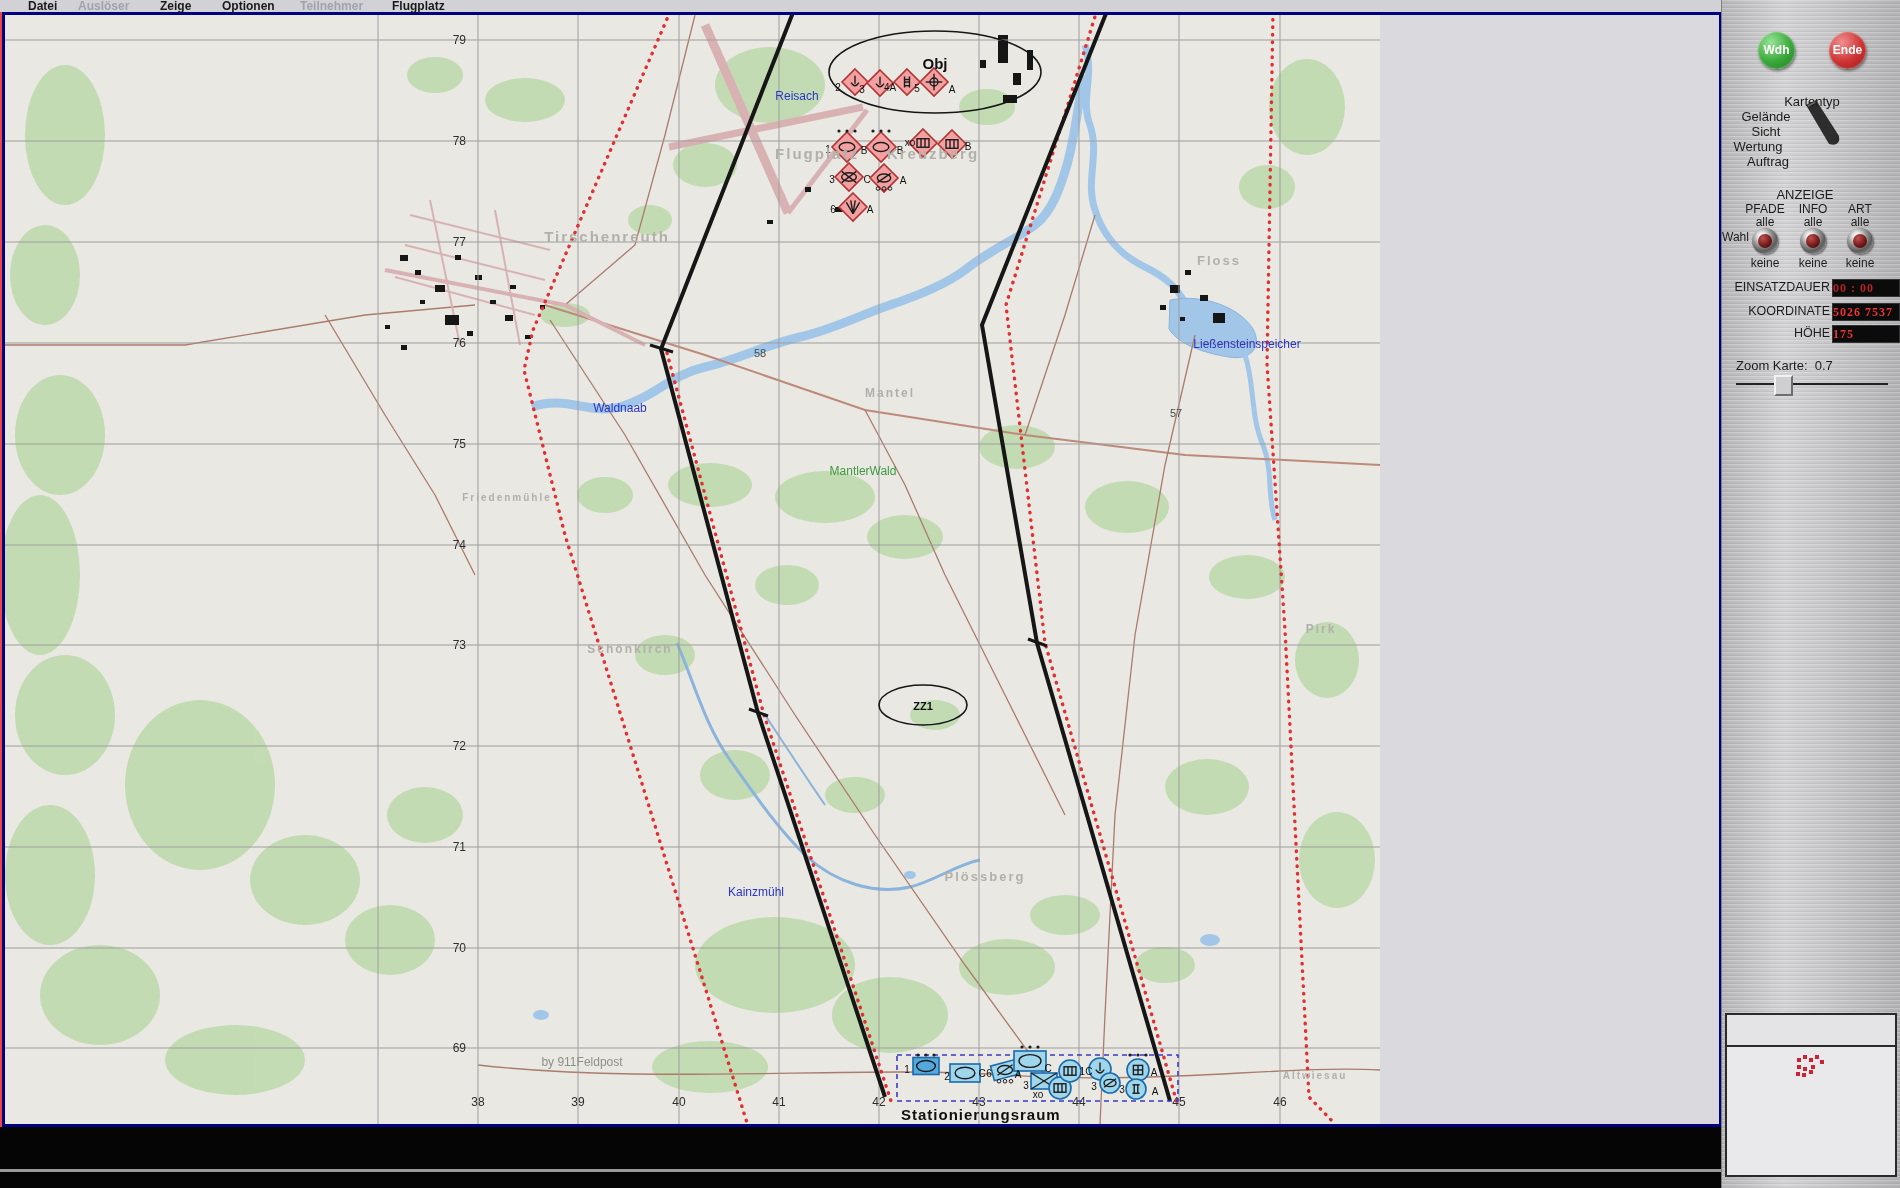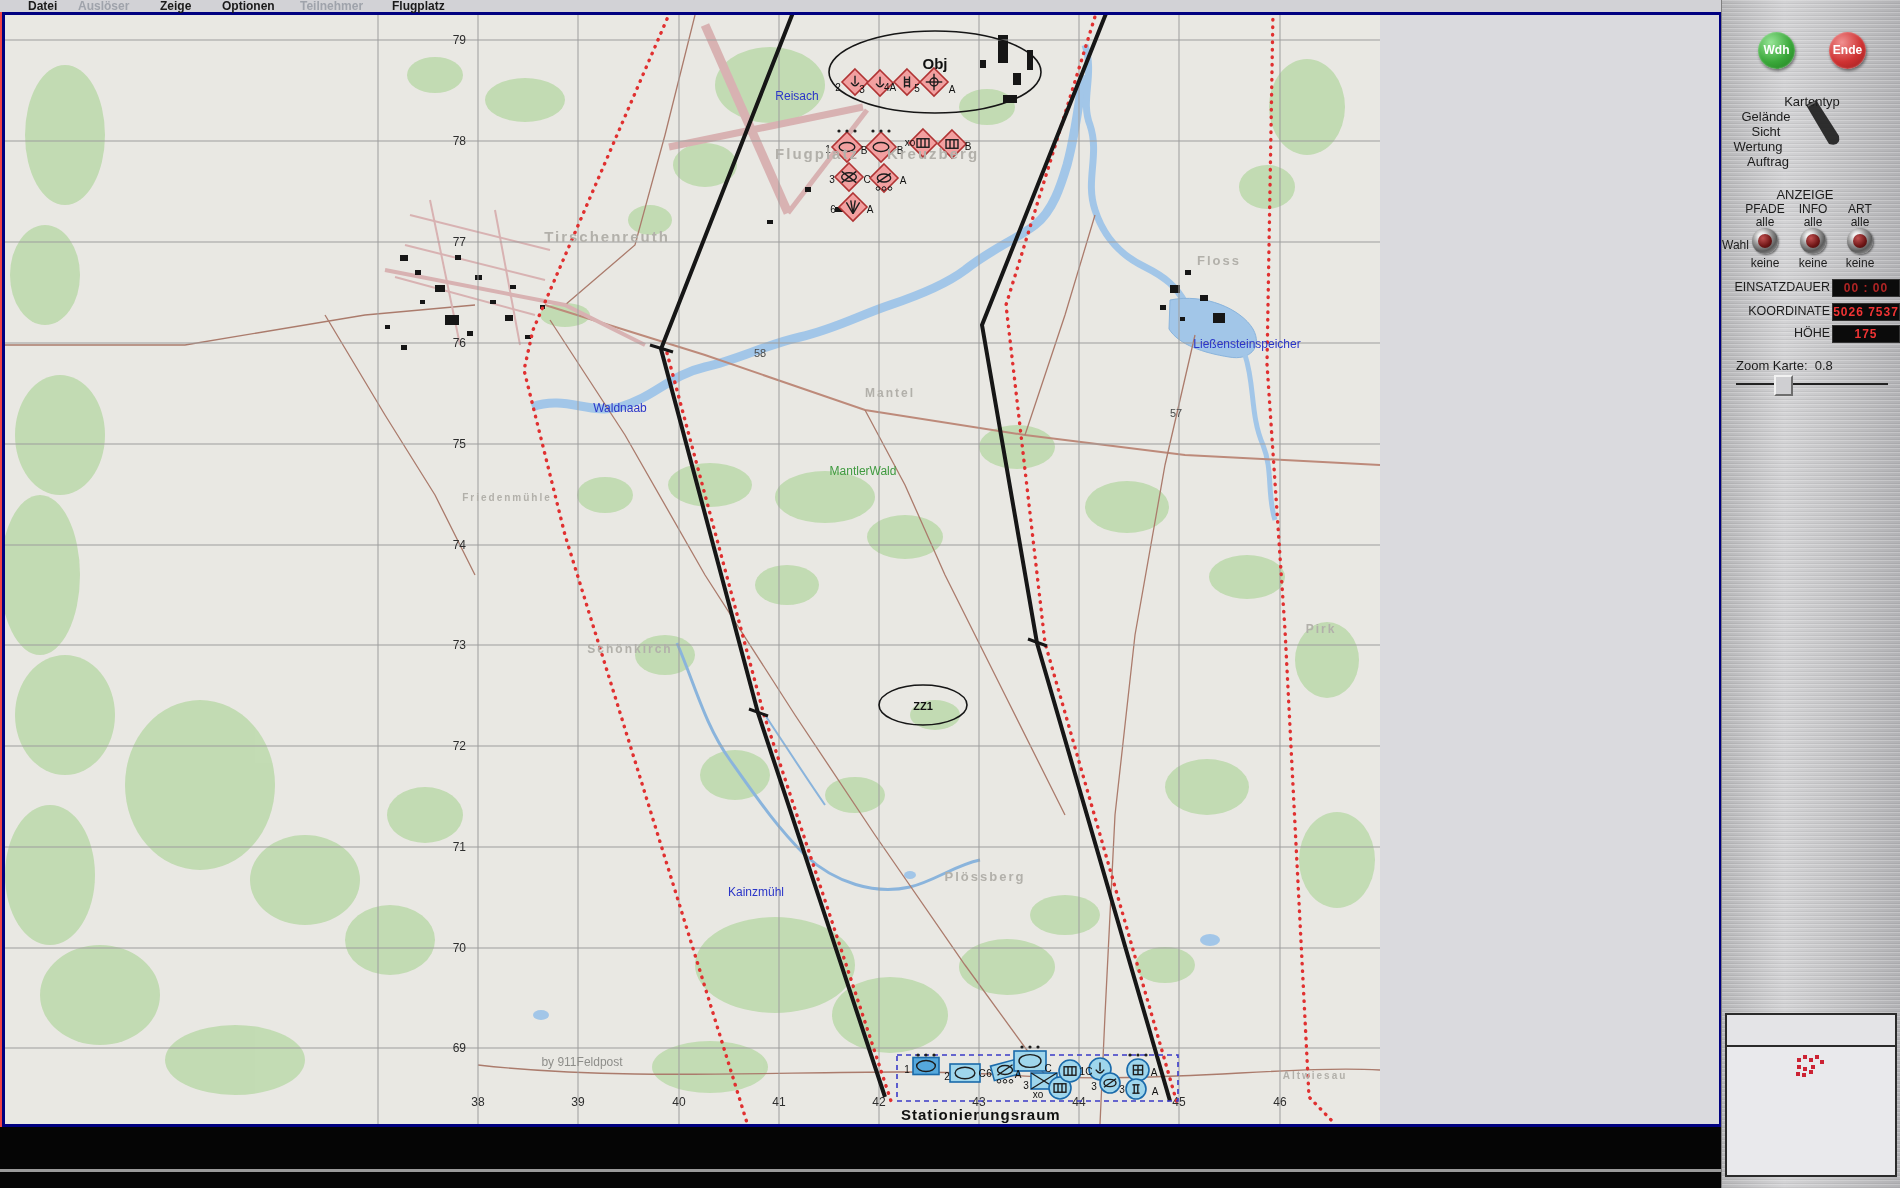--- a/index.html
+++ b/index.html
@@ -35,22 +35,22 @@
   .kart-opt{position:absolute;left:6px;width:96px;text-align:center;font-size:13px;color:#1c1c1c;}
   .knob-col{position:absolute;width:56px;text-align:center;font-size:12px;color:#1c1c1c;}
   .knob{position:absolute;width:26px;height:26px;border-radius:50%;
     background:radial-gradient(circle at 38% 32%, #f0f0f0 0 14%, #9a9a9a 38%, #5c5c5c 62%, #8c8c8c 80%);
     box-shadow:1px 1px 2px rgba(0,0,0,.5);}
   .knob::after{content:"";position:absolute;left:6px;top:6px;width:14px;height:14px;border-radius:50%;
     background:radial-gradient(circle at 35% 30%, #c05050, #6e1616 60%, #3a0c0c);}
   .readout-row{position:absolute;left:0;width:178px;height:18px;}
   .readout-row .lbl{position:absolute;right:70px;top:1px;font-size:12.5px;color:#1c1c1c;white-space:nowrap;}
   .led{position:absolute;left:110px;top:0;width:66px;height:16px;background:#0b0b0b;
-    font-family:Liberation Sans, sans-serif;font-size:12px;font-weight:bold;
-    text-align:center;line-height:16px;letter-spacing:1px;border:1px solid #333;}
+    font-family:Liberation Serif, serif;font-size:12px;font-weight:bold;
+    text-align:left;line-height:16px;letter-spacing:1px;border:1px solid #333;}
   .led.dim{color:#b02424;}
   .led.bright{color:#f03434;}
   .zoom-label{position:absolute;left:14px;font-size:13px;color:#1c1c1c;}
   .slider-track{position:absolute;left:14px;width:152px;height:2px;background:#222;}
   .slider-handle{position:absolute;width:15px;height:17px;background:#cfcfd2;
     border-top:2px solid #f2f2f2;border-left:2px solid #f2f2f2;border-right:2px solid #6e6e6e;border-bottom:2px solid #6e6e6e;}
   .minimap{position:absolute;left:3px;top:1013px;width:168px;height:160px;background:#e9e9ec;
     border:2px solid #2a2a2a;}
   .minimap .mm-head{position:absolute;left:0;top:0;width:100%;height:30px;background:#e4e4e7;border-bottom:2px solid #2a2a2a;}
   .minimap .dot{position:absolute;width:4px;height:4px;background:#cc2233;}
@@ -481,21 +481,21 @@
       <path d="M6,8 L13,4" stroke="#6a6a6a" stroke-width="1.5" fill="none"></path>
     </svg>
 
     <div class="pnl-title" style="left:33px;top:187px;width:100px">ANZEIGE</div>
     <div class="knob-col" style="left:15px;top:202px">PFADE</div>
     <div class="knob-col" style="left:63px;top:202px">INFO</div>
     <div class="knob-col" style="left:110px;top:202px">ART</div>
     <div class="knob-col" style="left:15px;top:215px">alle</div>
     <div class="knob-col" style="left:63px;top:215px">alle</div>
     <div class="knob-col" style="left:110px;top:215px">alle</div>
-    <div class="knob-col" style="left:0px;top:238px;width:14px">Wahl</div>
+    <div class="knob-col" style="left:0px;top:230px;width:14px">Wahl</div>
     <div class="knob" style="left:30px;top:228px"></div>
     <div class="knob" style="left:78px;top:228px"></div>
     <div class="knob" style="left:125px;top:228px"></div>
     <div class="knob-col" style="left:15px;top:256px">keine</div>
     <div class="knob-col" style="left:63px;top:256px">keine</div>
     <div class="knob-col" style="left:110px;top:256px">keine</div>
 
     <div class="readout-row" style="top:279px">
       <span class="lbl">EINSATZDAUER</span>
       <span class="led dim">00 : 00</span>
@@ -503,21 +503,21 @@
     <div class="readout-row" style="top:303px">
       <span class="lbl">KOORDINATE</span>
       <span class="led bright">5026 7537</span>
     </div>
     <div class="readout-row" style="top:325px">
       <span class="lbl">HÖHE</span>
       <span class="led bright">175</span>
     </div>
 
     <div class="zoom-label" style="top:358px">
-      <span>Zoom Karte:</span>&nbsp;&nbsp;<span>0.8</span>
+      <span>Zoom Karte:</span>&nbsp;&nbsp;<span>0.7</span>
     </div>
     <div class="slider-track" style="top:383px"></div>
     <div class="slider-handle" style="left:52px;top:375px"></div>
 
     <div class="minimap">
       <div class="mm-head"></div>
       <div id="mm-dots">
           <div class="dot" style="left: 70px; top: 43px;"></div>
           <div class="dot" style="left: 76px; top: 40px;"></div>
           <div class="dot" style="left: 82px; top: 43px;"></div>

